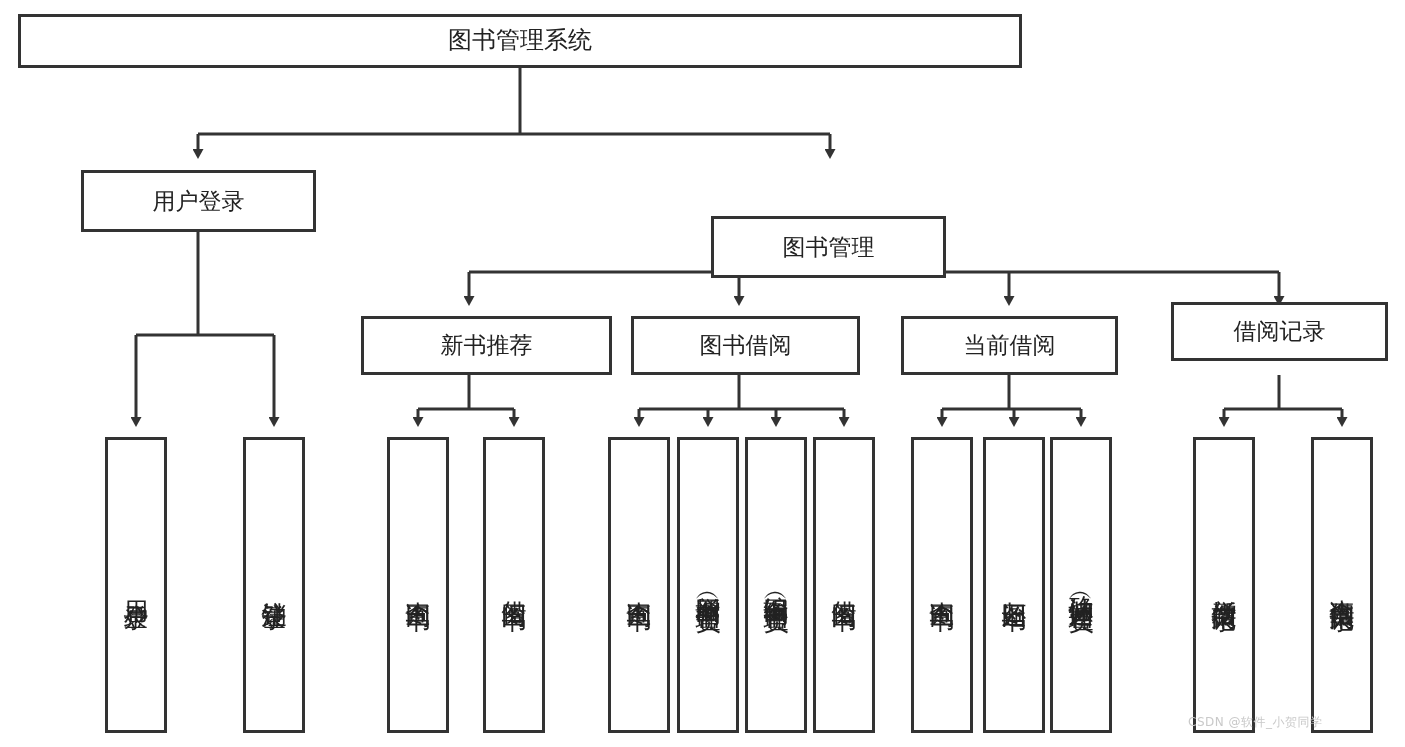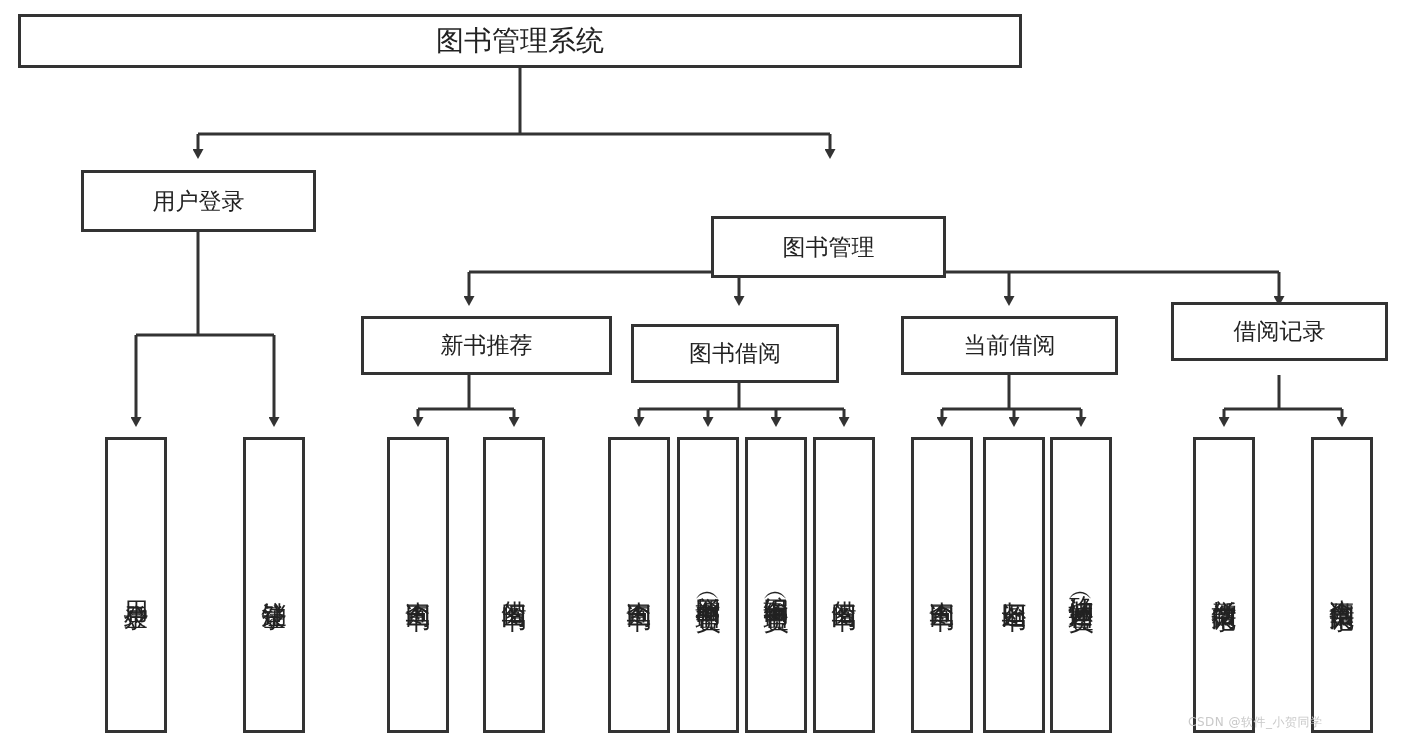--- a/index.html
+++ b/index.html
@@ -3,21 +3,21 @@
 <meta charset="utf-8">
 <style>
   html,body{margin:0;padding:0;background:#ffffff;}
   body{font-family:"DejaVu Sans","Liberation Sans",sans-serif;}
   #canvas{position:relative;width:1405px;height:747px;background:#ffffff;overflow:hidden;}
   #wires{position:absolute;left:0;top:0;width:1405px;height:747px;}
   .node{position:absolute;box-sizing:border-box;background:#ffffff;border:3px solid #333333;
         display:flex;align-items:center;justify-content:center;}
   .node .lbl{color:#222222;line-height:1.06;text-align:center;white-space:pre-line;}
   .h-node .lbl{font-size:23px;}
-  .root .lbl{font-size:28px;}
+  .root .lbl{font-size:24px;}
   .v-node{padding:6px 2px;align-items:flex-start;}
   .v-node .lbl{writing-mode:vertical-rl;text-orientation:upright;font-size:25px;
                letter-spacing:2px;line-height:1.0;height:100%;}
   .v-node.anchored{align-items:center;}
   .wm{position:absolute;left:1188px;top:714px;font-size:12px;color:#c9c9c9;
       white-space:nowrap;letter-spacing:.5px;}
 </style>
 </head>
 <body>
 
@@ -80,21 +80,21 @@
   <div class="node h-node" style="left: 81px; top: 170px; width: 235px; height: 62px;">
     <span class="lbl">用户登录</span>
   </div>
   <div class="node h-node" style="left: 711px; top: 170px; width: 235px; height: 62px; margin-top: 46px;">
     <span class="lbl">图书管理</span>
   </div>
 
   <div class="node h-node" style="left: 361px; top: 316px; width: 251px; height: 59px;">
     <span class="lbl">新书推荐</span>
   </div>
-  <div class="node h-node" style="left: 631px; top: 324px; width: 208px; height: 59px;">
+  <div class="node h-node" style="left: 631px; top: 316px; width: 229px; height: 59px;">
     <span class="lbl">图书借阅</span>
   </div>
   <div class="node h-node" style="left: 901px; top: 316px; width: 217px; height: 59px;">
     <span class="lbl">当前借阅</span>
   </div>
   <div class="node h-node" style="left: 1171px; top: 302px; width: 217px; height: 59px;">
     <span class="lbl">借阅记录</span>
   </div>
 
   <div class="node v-node anchored" style="left: 105px; top: 437px; width: 62px; height: 296px;">

